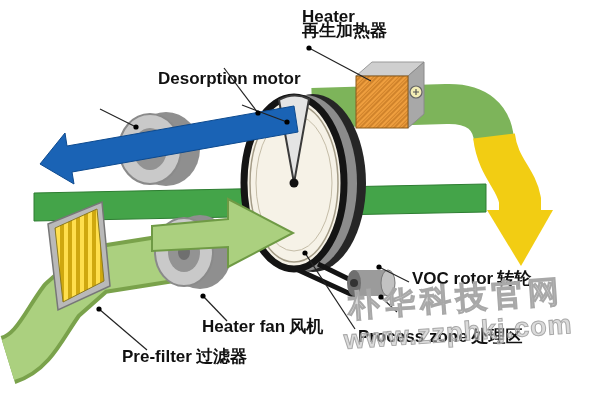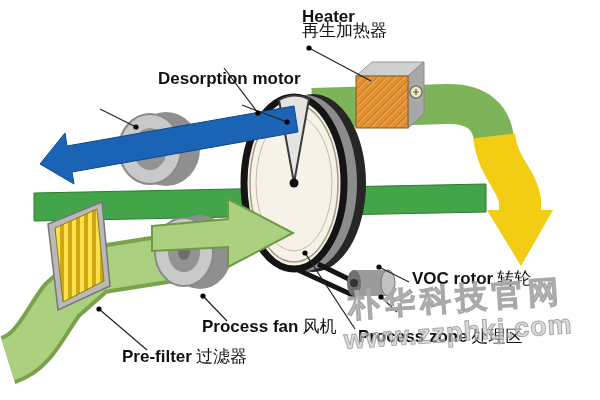--- a/index.html
+++ b/index.html
@@ -5,21 +5,21 @@
   html,body{margin:0;padding:0;background:#fff;}
   #stage{
     position:relative;width:600px;height:400px;background:#ffffff;overflow:hidden;
     font-family:"Liberation Sans","DejaVu Sans",sans-serif;
   }
   #diagram-svg{position:absolute;left:0;top:0;}
   .lbl{
     position:absolute;font-size:17px;font-weight:bold;color:#111;line-height:14px;
     white-space:nowrap;
   }
-  .lbl .zh{font-weight:normal;}
+  .lbl .zh{font-weight:bold;}
   .ctr{text-align:center;}
   .inline .zh{margin-left:4px;}
   #watermark{
     position:absolute;left:312px;top:282px;width:290px;
     transform:rotate(-4deg);
     color:rgba(190,190,190,0.55);
     -webkit-text-stroke:1px #a8a8a8;
     font-weight:bold;text-align:center;pointer-events:none;
   }
   #watermark .wm1{font-size:31px;letter-spacing:5px;line-height:34px;}
@@ -145,21 +145,21 @@
   <div class="lbl inline" style="left:412px;top:272px;">
     <span class="en">VOC rotor</span><span class="zh">转轮</span>
   </div>
 
 
   <div class="lbl inline" style="left:358px;top:330px;">
     <span class="en">Process zone</span><span class="zh">处理区</span>
   </div>
 
   <div class="lbl inline" style="left:202px;top:320px;">
-    <span class="en">Process fan</span><span class="zh">风机</span>
+    <span class="en">Heater fan</span><span class="zh">风机</span>
   </div>
 
   <div class="lbl inline" style="left:122px;top:350px;">
     <span class="en">Pre-filter</span><span class="zh">过滤器</span>
   </div>
 
   <div id="watermark">
     <div class="wm1">朴华科技官网</div>
     <div class="wm2">www.zzphkj.com</div>
   </div>

